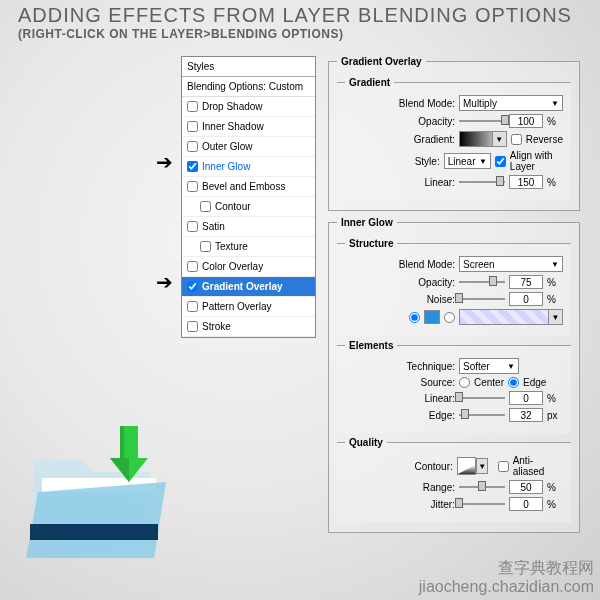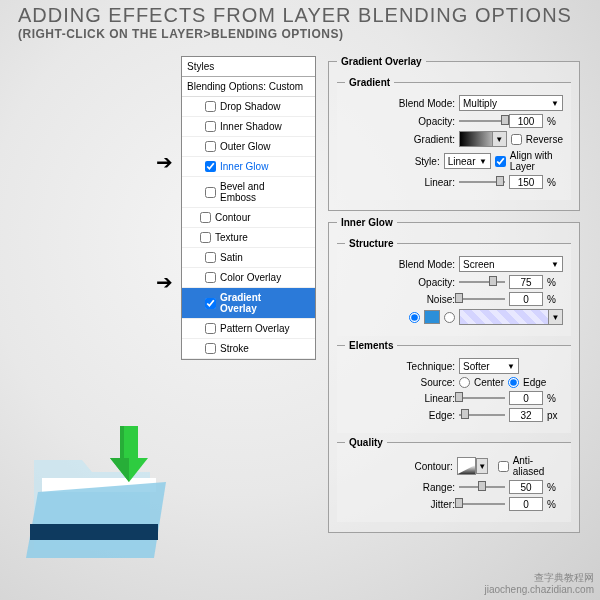--- a/index.html
+++ b/index.html
@@ -4,21 +4,21 @@
 <style>
   * { box-sizing: border-box; margin: 0; padding: 0; font-family: Tahoma, Arial, sans-serif; }
   body { width: 600px; height: 600px; background: radial-gradient(ellipse at 40% 40%, #f5f5f5 0%, #e8e8e8 50%, #cfcfcf 100%); position: relative; overflow: hidden; }
   .title { font-family: 'Arial Narrow', Arial, sans-serif; font-size: 20px; letter-spacing: 1px; color: #606060; padding: 4px 18px 0 18px; font-weight: 400; }
   .subtitle { font-family: 'Arial Narrow', Arial, sans-serif; font-size: 12px; letter-spacing: 0.5px; color: #606060; padding: 0 18px 8px 18px; font-weight: bold; }
   .workspace { position: absolute; top: 56px; left: 14px; right: 20px; display: flex; }
   .styles-col { width: 135px; margin-left: 167px; }
   .styles-panel { background: #fff; border: 1px solid #888; font-size: 10px; }
   .style-head { padding: 4px 5px; border-bottom: 1px solid #aaa; }
   .style-bo { padding: 4px 5px; border-bottom: 1px solid #ddd; font-size: 10px; }
-  .style-item { padding: 4px 23px; display: flex; align-items: center; gap: 4px; border-bottom: 1px solid #eee; }
+  .style-item { padding: 4px 5px; display: flex; align-items: center; gap: 4px; border-bottom: 1px solid #eee; }
   .style-item.indent { padding-left: 18px; }
   .style-item input[type=checkbox] { width: 11px; height: 11px; }
   .style-item.active-ig label { color: #0066ee; }
   .style-item.sel { background: #2b7ad9; color: #fff; }
   .style-item.sel label { font-weight: bold; color: #fff; }
   .arrow { position: absolute; font-size: 20px; color: #000; }
   .settings-col { flex: 1; margin-left: 12px; font-size: 10px; }
   fieldset { border: 1px solid #a0a0a0; margin-bottom: 6px; padding: 6px 8px 8px 8px; background: rgba(245,245,245,0.4); }
   legend { font-size: 10px; padding: 0 4px; font-weight: bold; }
   fieldset.inner { border: none; border-top: 1px solid #a0a0a0; margin: 4px 0 2px 0; padding-top: 4px; }
@@ -37,21 +37,21 @@
   .angle-dial { width: 26px; height: 26px; border: 1px solid #777; border-radius: 50%; background: #fff; position: relative; }
   .angle-dial::after { content:""; position:absolute; width:1px; height:11px; background:#333; top:2px; left:50%; transform-origin: bottom; transform: rotate(-4deg); }
   .cb { width: 11px; height: 11px; }
   .radio { width: 11px; height: 11px; }
   .swatch-sm { width: 16px; height: 14px; border:1px solid #888; }
   .grad-noise { flex:1; height: 16px; border:1px solid #888; background: repeating-linear-gradient(45deg,#d4d4ff 0 6px,#e8e8ff 6px 12px); display:flex;}
   .grad-noise .ddbtn { width: 14px; background:#e0e0e0; border-left:1px solid #888; display:flex; align-items:center; justify-content:center; font-size:8px;}
   .contour-sw { width: 20px; height: 18px; border:1px solid #888; background:#fff; position:relative; }
   .contour-sw::before { content:""; position:absolute; left:0; right:0; bottom:0; height:9px; background:linear-gradient(to top,#333,#fff); clip-path: polygon(0 100%, 100% 0, 100% 100%);}
   .contour-sw .ddbtn { position:absolute; right:-13px; top:0; bottom:0; width:12px; border:1px solid #888; background:#e0e0e0; display:flex; align-items:center; justify-content:center; font-size:8px;}
-  .watermark { position: absolute; bottom: 4px; right: 6px; font-size: 10px; color: #888; text-align: right; line-height: 1.2; }
+  .watermark { position: absolute; bottom: 4px; right: 6px; font-size: 16px; color: #888; text-align: right; line-height: 1.2; }
   .folder-img { position: absolute; left: 16px; bottom: 30px; width: 160px; height: 150px; }
 </style>
 </head>
 <body>
 
 <div class="title">ADDING EFFECTS FROM LAYER BLENDING OPTIONS</div>
 <div class="subtitle">(RIGHT-CLICK ON THE LAYER&gt;BLENDING OPTIONS)</div>
 
 <div class="arrow" style="top:150px; left:156px;">➔</div>
 <div class="arrow" style="top:270px; left:156px;">➔</div>
@@ -80,27 +80,27 @@
           <label>Inner Glow</label>
         </div>
       <div class="style-item">
           <input type="checkbox" class="cb" style="">
           <label>Bevel and Emboss</label>
         </div>
       <div class="style-item indent">
           <input type="checkbox" class="cb" style="">
           <label>Contour</label>
         </div>
+      <div class="style-item">
+          <input type="checkbox" class="cb" style="">
+          <label>Satin</label>
+        </div>
       <div class="style-item indent">
           <input type="checkbox" class="cb" style="">
           <label>Texture</label>
-        </div>
-      <div class="style-item">
-          <input type="checkbox" class="cb" style="">
-          <label>Satin</label>
         </div>
       <div class="style-item">
           <input type="checkbox" class="cb" style="">
           <label>Color Overlay</label>
         </div>
       <div class="style-item sel">
           <input type="checkbox" class="cb" checked="" style="">
           <label>Gradient Overlay</label>
         </div>
       <div class="style-item">

